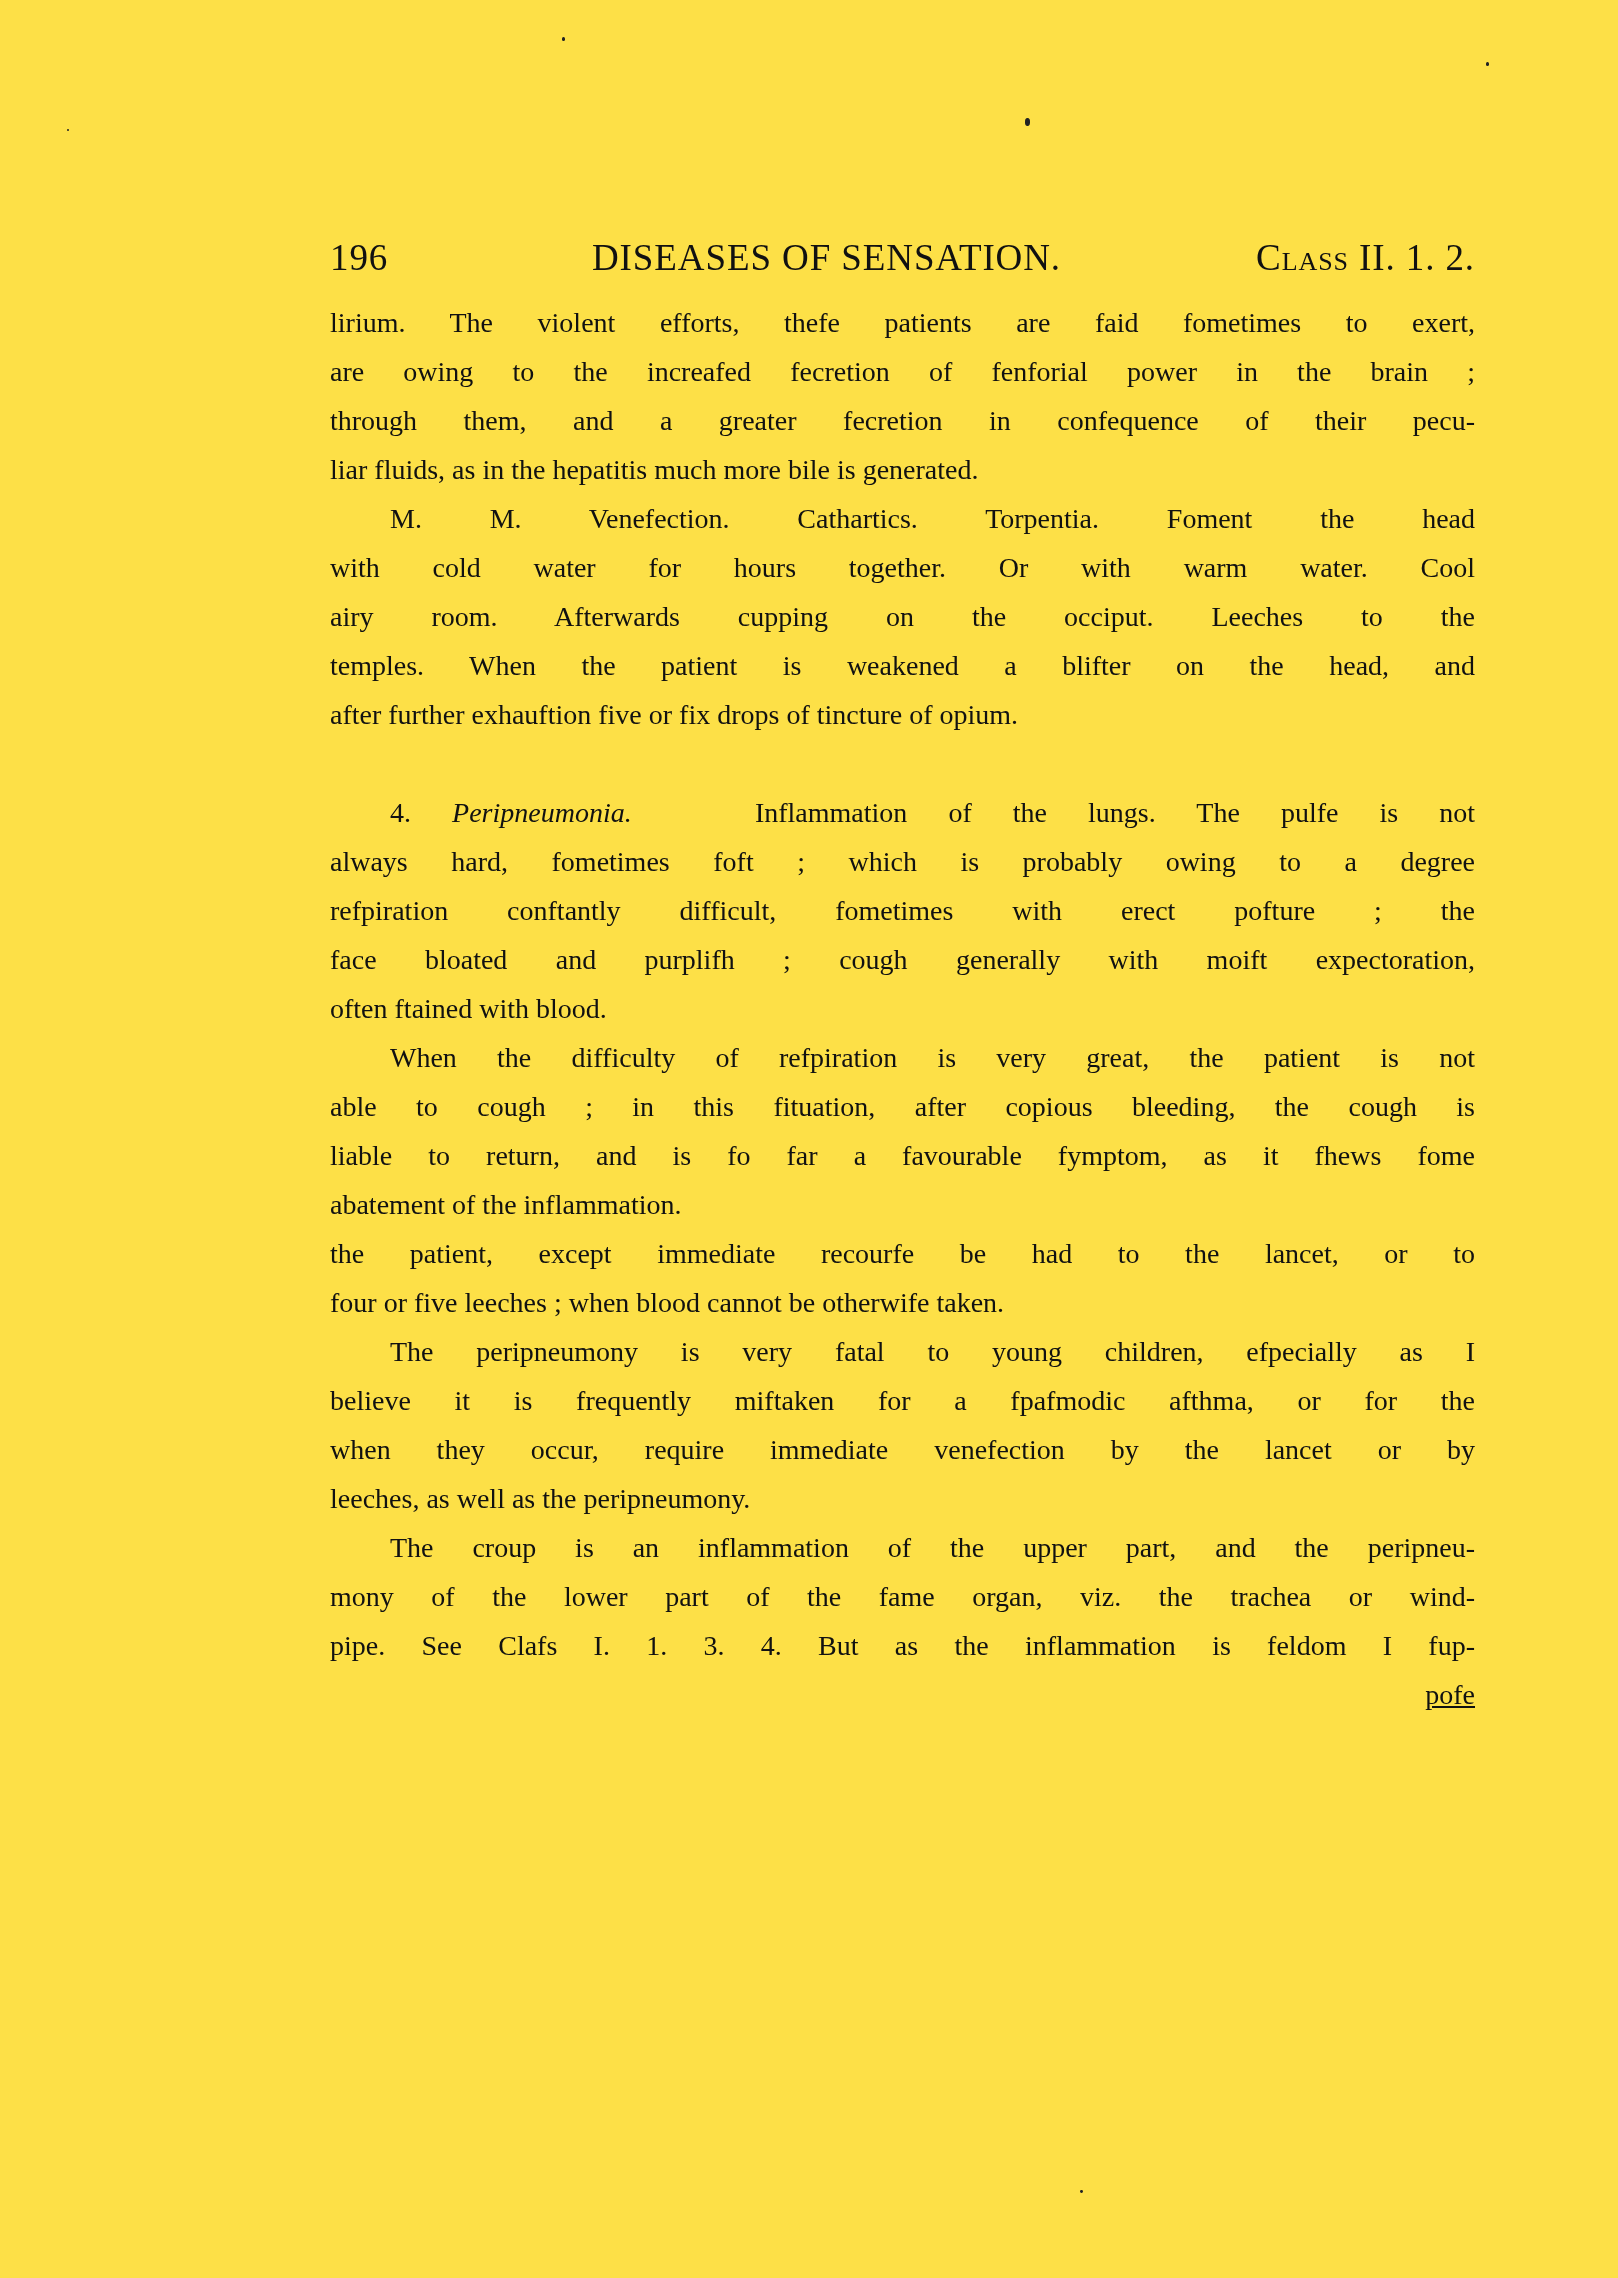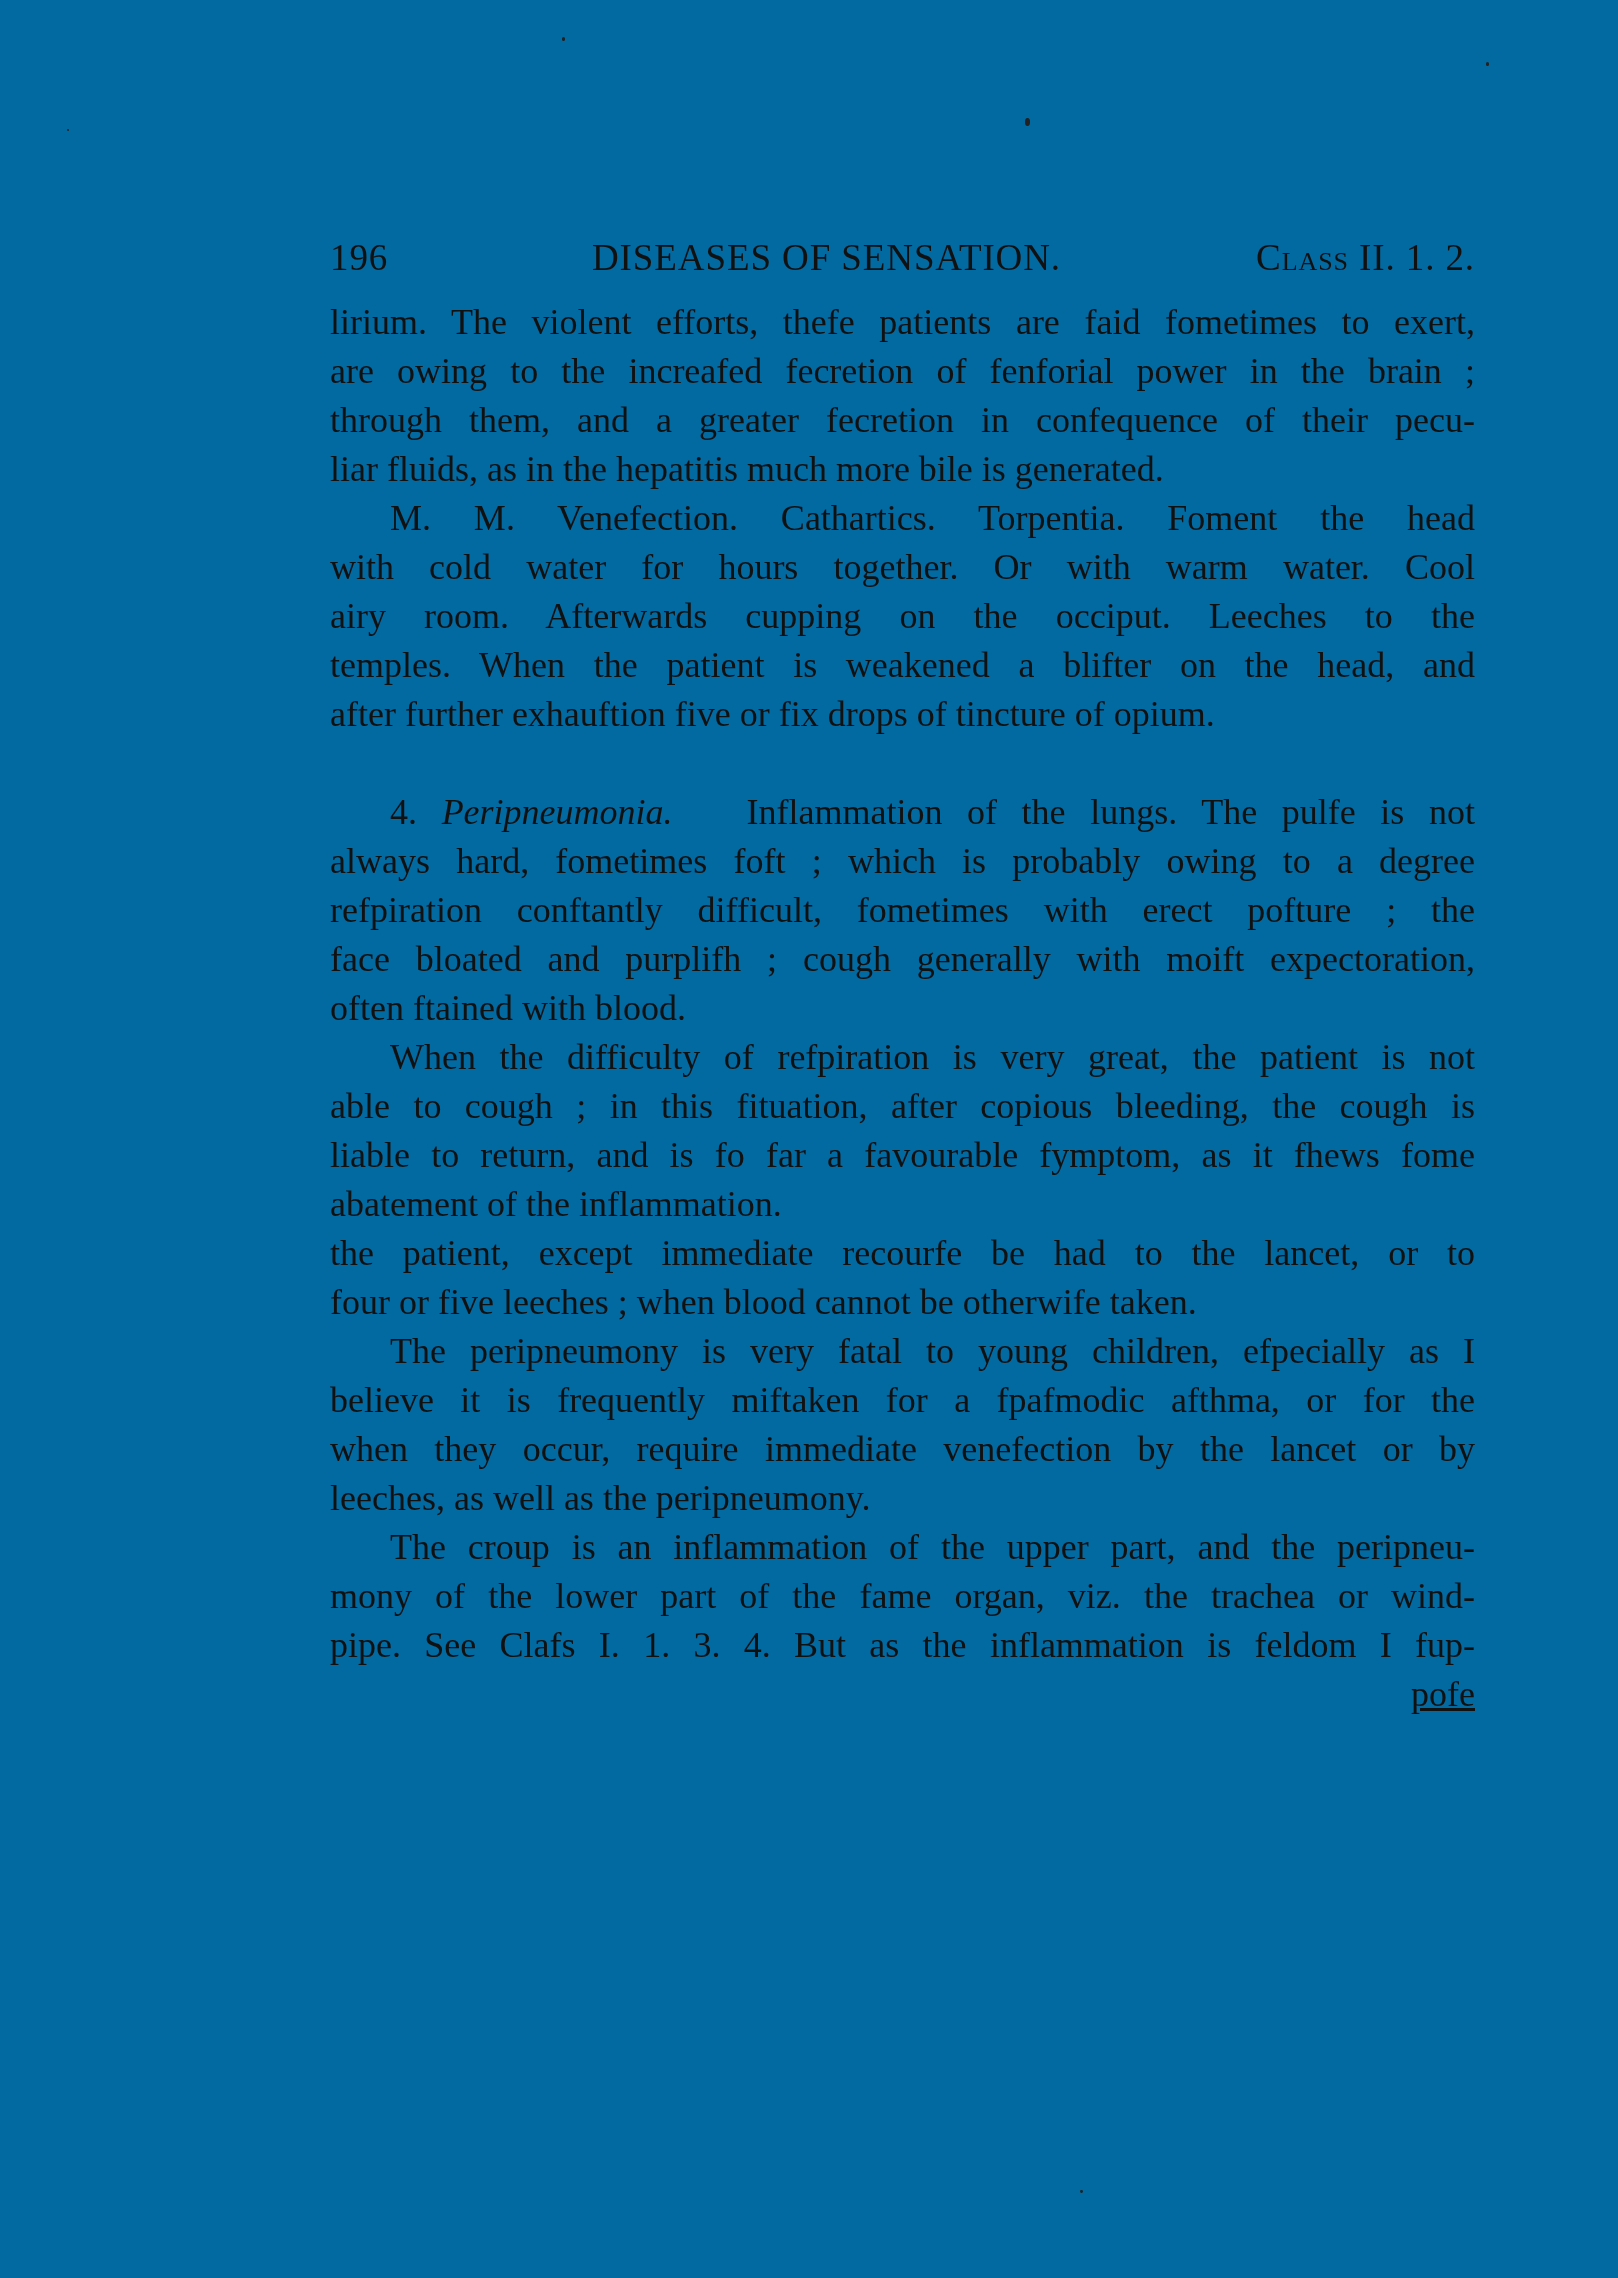--- a/index.html
+++ b/index.html
@@ -1,24 +1,24 @@
 <!DOCTYPE html>
 <html style="font-size:15px"><head>
 <meta charset="utf-8">
 <style>
   html, body { margin:0; padding:0; background:#ffffff; }
   body { width:1619px; height:2279px; position:relative; overflow:hidden;
          font-family:"Liberation Serif","DejaVu Serif",serif; color:#111; }
-  .page { position:absolute; left:0; top:0; width:1619px; height:2279px; background:#0369a1; }
+  .page { position:absolute; left:0; top:0; width:1619px; height:2279px; background:#fde047; }
   .header { position:absolute; left:330px; top:232px; width:1145px; height:52px;
             font-size:37px; line-height:52px; }
   .header .pno { position:absolute; left:0; top:0; letter-spacing:0.9px; }
   .header .title { position:absolute; left:262px; top:0; letter-spacing:0.9px; }
   .header .cls { position:absolute; right:0; top:0; font-variant:small-caps; letter-spacing:0.9px; }
-  .body { position:absolute; left:330px; top:298px; width:1145px; font-size:36px; }
+  .body { position:absolute; left:330px; top:298px; width:1145px; font-size:28px; }
   .line { display:block; height:49px; line-height:49px; white-space:nowrap;
           text-align:justify; text-align-last:justify; }
   .line.last { text-align-last:left; }
   .line.indent { padding-left:60px; }
   .line.right { text-align:center; text-align-last:right;text-decoration:underline; }
   .gap { height:49px; }
   .ital { font-style:italic; }
   .speck { position:absolute; background:#222; border-radius:50%; }
 </style>
 </head>

